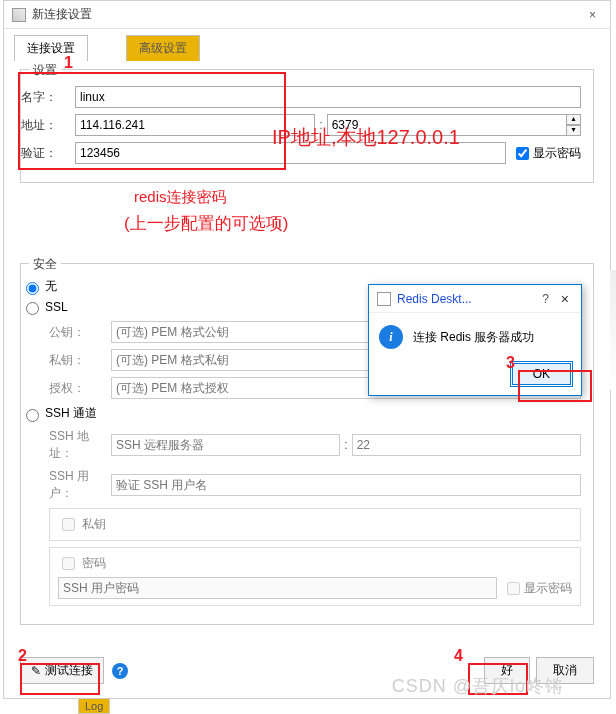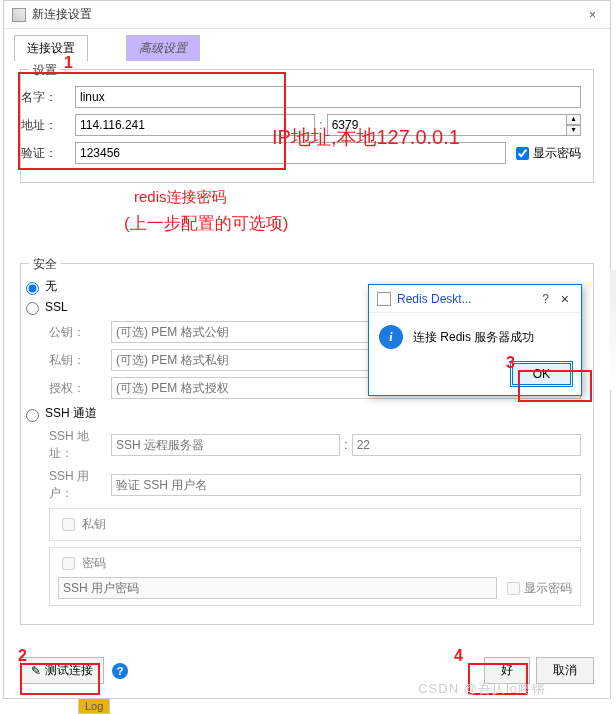--- a/index.html
+++ b/index.html
@@ -6,21 +6,21 @@
 body { margin: 0; padding: 0; width: 616px; height: 714px; background: #fff; position: relative; overflow: hidden; }
 
 .window { width: 608px; margin-left: 3px; border: 1px solid #d0d0d0; background: #fff; }
 .titlebar { height: 28px; background: #fff; display: flex; align-items: center; padding: 0 8px; border-bottom: 1px solid #e5e5e5; }
 .titlebar .app-icon { width: 14px; height: 14px; border: 1px solid #999; margin-right: 6px; background: linear-gradient(45deg,#ccc,#eee); }
 .titlebar .title { flex: 1; color: #333; }
 .titlebar .close { color: #555; padding: 0 6px; }
 
 .tabs { display: flex; padding: 6px 10px 0 10px; gap: 36px; }
 .tab { padding: 4px 12px; border: 1px solid #c0c0c0; border-bottom: none; margin-right: 2px; background: #fff; cursor: pointer; }
-.tab.inactive { background: #c4b5fd; color: #555; font-style: italic; }
+.tab.inactive { background: #eab308; color: #555; }
 
 .body { padding: 8px 16px 12px 16px; }
 
 .groupbox { border: 1px solid #cfcfcf; padding: 10px 12px 12px 0; margin-bottom: 10px; position: relative; }
 .groupbox .legend { position: absolute; top: -8px; left: 8px; background: #fff; padding: 0 4px; color: #333; }
 
 .row { display: flex; align-items: center; margin: 6px 0; }
 .row .lbl { width: 54px; color: #333; }
 .row input[type="text"] { flex: 1; border: 1px solid #aaa; height: 22px; padding: 0 4px; background: #fff; }
 .row .colon { padding: 0 4px; color: #555; }
@@ -63,21 +63,21 @@
 .modal-title { height: 28px; display: flex; align-items: center; padding: 0 8px; background: #fff; border-bottom: 1px solid #eee; }
 .modal-title .app-icon { width: 14px; height: 14px; border: 1px solid #999; margin-right: 6px; }
 .modal-title .title { flex: 1; color: #1d4ed8; }
 .modal-title .q { padding: 0 8px; color: #555; }
 .modal-title .x { padding: 0 4px; color: #333; font-size: 14px; }
 .modal-body { padding: 12px 10px 8px 10px; display: flex; align-items: center; gap: 10px; }
 .info-icon { width: 24px; height: 24px; border-radius: 12px; background: #1a7be0; color: #fff; text-align: center; line-height: 24px; font-style: italic; font-weight: bold; font-family: serif; }
 .modal-footer { display: flex; justify-content: flex-end; padding: 6px 10px 10px 10px; }
 .ok-btn { border: 1px solid #0078d7; padding: 3px 20px; background: #e5f1fb; cursor: pointer; outline: 1px solid #0078d7; outline-offset: 1px; }
 
-.watermark { position: absolute; bottom: 16px; right: 70px; color: #cfcfcf; font-size: 13px; letter-spacing: 1px; pointer-events: none; }
+.watermark { position: absolute; bottom: 16px; right: 52px; color: #cfcfcf; font-size: 18px; letter-spacing: 1px; pointer-events: none; }
 .edge-slice { position: absolute; right: 0; top: 270px; width: 6px; height: 120px; background: linear-gradient(#eee,#fff); }
 .bottom-slice { position: absolute; left: 78px; bottom: 0; font-size: 11px; color: #555; border: 1px solid #ccc; padding: 1px 6px; background: #eab308; }
 </style>
 </head>
 <body>
 
 <div class="window">
   <div class="titlebar">
     <div class="app-icon"></div>
     <span class="title">新连接设置</span>

